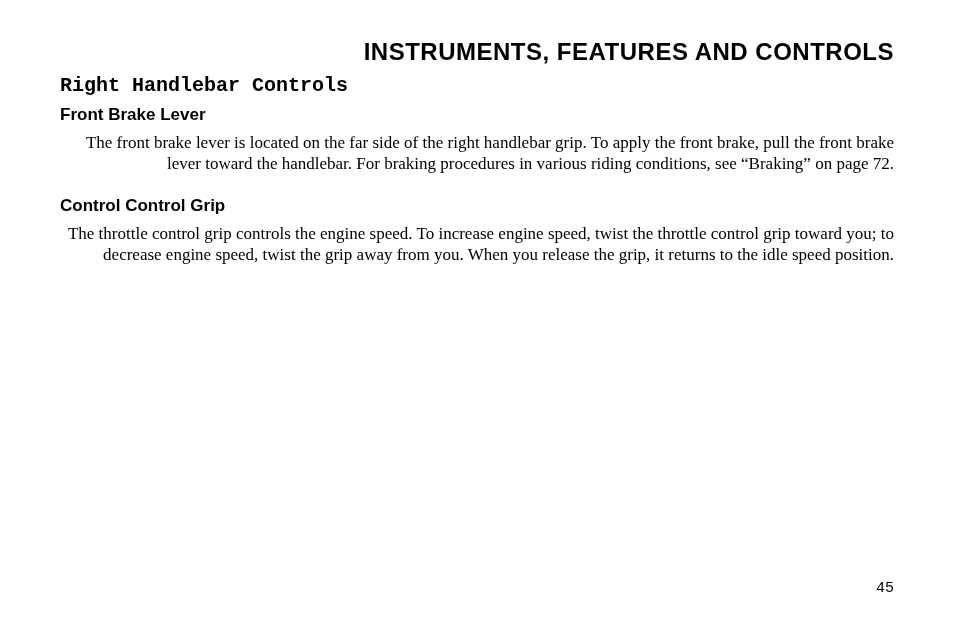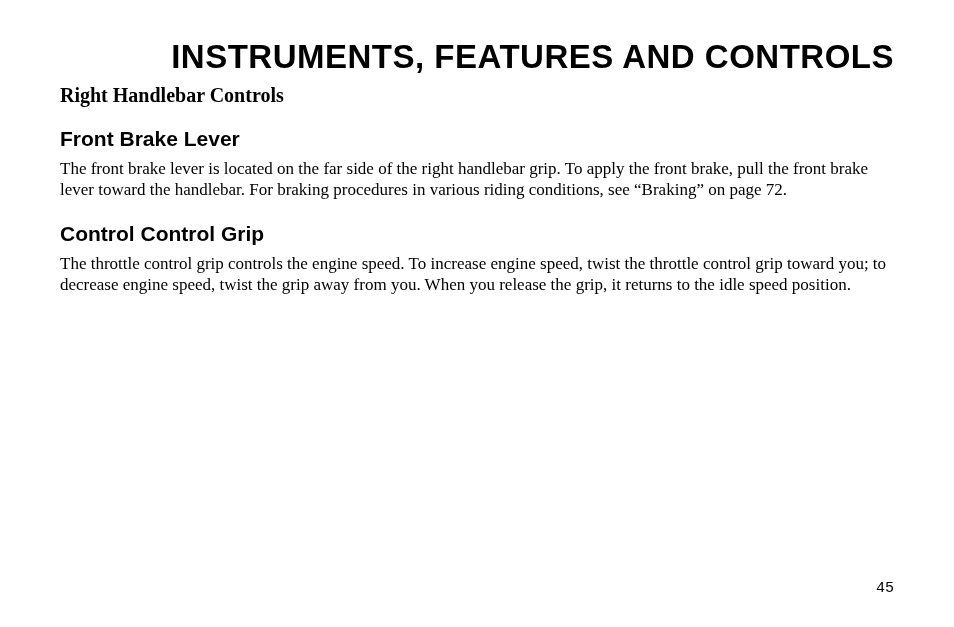--- a/index.html
+++ b/index.html
@@ -11,43 +11,43 @@
       width: 954px;
       height: 627px;
       background: #ffffff;
       font-family: "Times New Roman", Times, serif;
       position: relative;
       padding: 38px 60px 30px 60px;
     }
     .page-title {
       font-family: Arial, Helvetica, sans-serif;
       font-weight: bold;
-      font-size: 33px;
+      font-size: 24px;
       text-align: right;
       margin-bottom: 8px;
       letter-spacing: 0.5px;
     }
     .section-heading {
-      font-family: Liberation Serif, serif;
+      font-family: Liberation Mono, monospace;
       font-weight: bold;
       font-size: 20px;
-      margin-bottom: 20px;
+      margin-bottom: 8px;
     }
     .subsection-heading {
       font-family: Arial, Helvetica, sans-serif;
       font-weight: bold;
-      font-size: 21px;
+      font-size: 17px;
       margin-bottom: 8px;
     }
     .body-text {
       font-family: "Times New Roman", Times, serif;
       font-size: 17px;
       line-height: 1.22;
       margin-bottom: 22px;
-      text-align: left;
+      text-align: right;
     }
     .page-number {
       position: absolute;
       bottom: 30px;
       right: 60px;
       font-family: Liberation Mono, monospace;
       font-size: 15px;
     }
   </style>
 </head>

